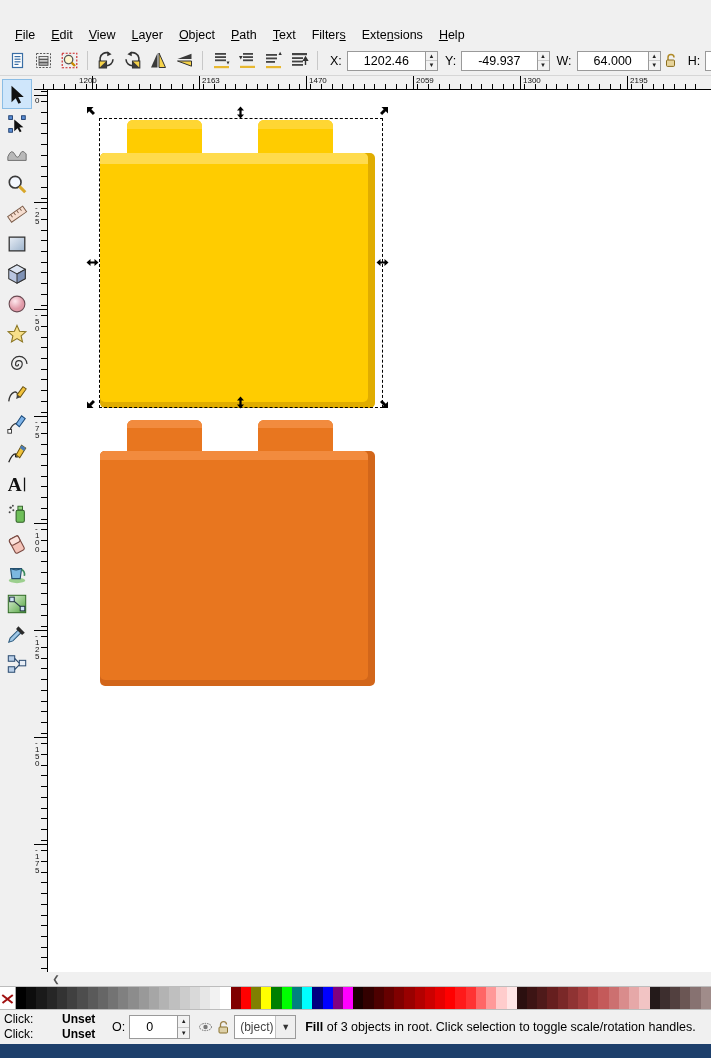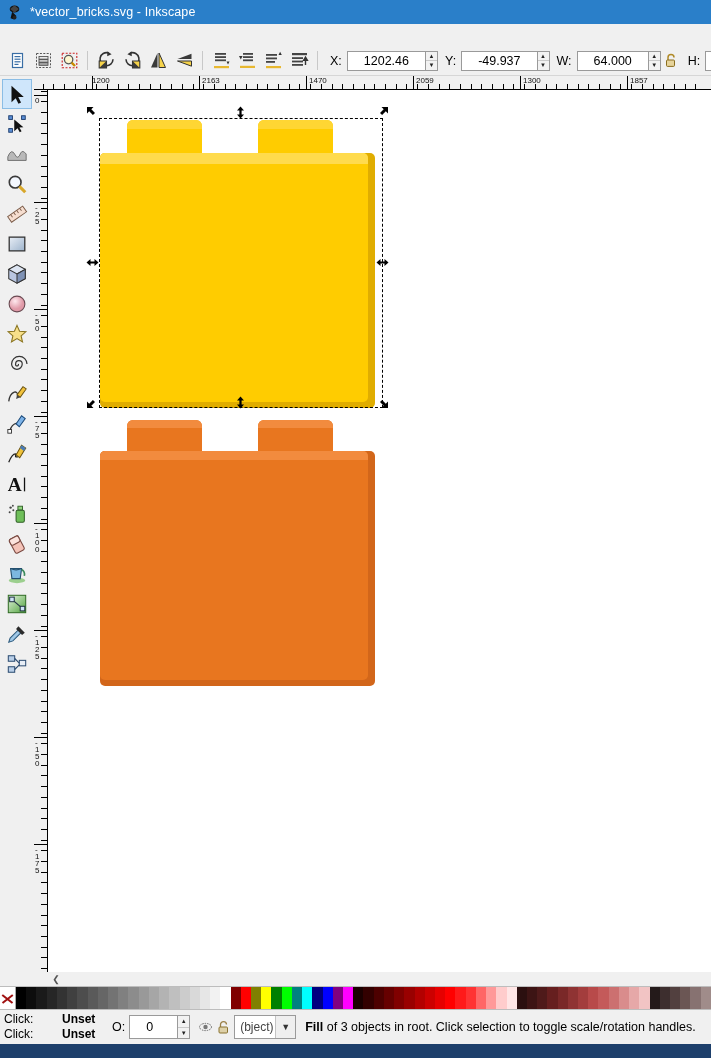--- a/index.html
+++ b/index.html
@@ -216,30 +216,33 @@
   #bottomband {
     position: absolute; left: 0; right: 0; bottom: 0; height: 14px;
     background: #1d3f6b;
   }
 </style>
 </head>
 <body>
 
 <div id="app">
 
-  <div id="titlebar">
-    <svg id="title-icon" viewBox="0 0 17 17">
-      <ellipse cx="8.5" cy="5" rx="4.8" ry="3.6" fill="#111"></ellipse>
-      <path d="M8.5 1.2 L12.8 5 L8.5 8.8 L4.2 5 Z" fill="#444"></path>
-      <path d="M6.2 7.8 L4.6 14.2 L8.2 15.6 L10.4 12 Z" fill="#111"></path>
-      <circle cx="8.6" cy="13.5" r="1.9" fill="#222"></circle>
-    </svg>
-    <span id="title-text">*vector_bricks.svg - Inkscape</span>
-  </div>
-
+
+  <div id="menubar">
+      <div class="menu-item"><u>F</u>ile</div>
+      <div class="menu-item"><u>E</u>dit</div>
+      <div class="menu-item"><u>V</u>iew</div>
+      <div class="menu-item"><u>L</u>ayer</div>
+      <div class="menu-item"><u>O</u>bject</div>
+      <div class="menu-item"><u>P</u>ath</div>
+      <div class="menu-item"><u>T</u>ext</div>
+      <div class="menu-item">Filter<u>s</u></div>
+      <div class="menu-item">Exte<u>n</u>sions</div>
+      <div class="menu-item"><u>H</u>elp</div>
+    </div>
 
   <div id="cmdbar">
 
     <div class="tb-btn">
       <svg width="17" height="17" viewBox="0 0 17 17">
         <rect x="3.5" y="1.5" width="10" height="14" fill="#fff" stroke="#3a6ea5" stroke-width="1.2"></rect>
         <rect x="5.5" y="4" width="6" height="1.2" fill="#3a6ea5"></rect>
         <rect x="5.5" y="6.6" width="6" height="1.2" fill="#3a6ea5"></rect>
         <rect x="5.5" y="9.2" width="6" height="1.2" fill="#3a6ea5"></rect>
         <rect x="5.5" y="11.8" width="4" height="1.2" fill="#3a6ea5"></rect>
@@ -544,31 +547,31 @@
           <rect x="14.5" y="8" width="7" height="6" fill="#e8eef6" stroke="#2a4a70" stroke-width="1.1"></rect>
           <rect x="2.5" y="15" width="7" height="6" fill="#b9cfe8" stroke="#2a4a70" stroke-width="1.1"></rect>
           <line x1="9.5" y1="6" x2="14.5" y2="11" stroke="#2a4a70" stroke-width="1.2"></line>
           <line x1="9.5" y1="18" x2="14.5" y2="13" stroke="#2a4a70" stroke-width="1.2"></line>
         </svg>
       </div>
     </div>
 
   <div id="hruler">
       <div class="htick" style="left: 58px; height: 13px;"></div>
-      <div class="hnum" style="left: 57px;">1200</div>
+      <div class="hnum" style="left: 44px;">1200</div>
       <div class="htick" style="left: 165px; height: 13px;"></div>
       <div class="hnum" style="left: 167px;">2163</div>
       <div class="htick" style="left: 272px; height: 13px;"></div>
       <div class="hnum" style="left: 274px;">1470</div>
       <div class="htick" style="left: 379px; height: 13px;"></div>
       <div class="hnum" style="left: 381px;">2059</div>
       <div class="htick" style="left: 486px; height: 13px;"></div>
       <div class="hnum" style="left: 488px;">1300</div>
       <div class="htick" style="left: 593px; height: 13px;"></div>
-      <div class="hnum" style="left: 595px;">1857</div>
+      <div class="hnum" style="left: 595px;">2195</div>
       <div class="htick" style="left: 9px; height: 5px;"></div>
       <div class="htick" style="left: 19px; height: 5px;"></div>
       <div class="htick" style="left: 30px; height: 5px;"></div>
       <div class="htick" style="left: 41px; height: 5px;"></div>
       <div class="htick" style="left: 52px; height: 5px;"></div>
       <div class="htick" style="left: 62px; height: 5px;"></div>
       <div class="htick" style="left: 73px; height: 5px;"></div>
       <div class="htick" style="left: 84px; height: 5px;"></div>
       <div class="htick" style="left: 94px; height: 5px;"></div>
       <div class="htick" style="left: 105px; height: 5px;"></div>

